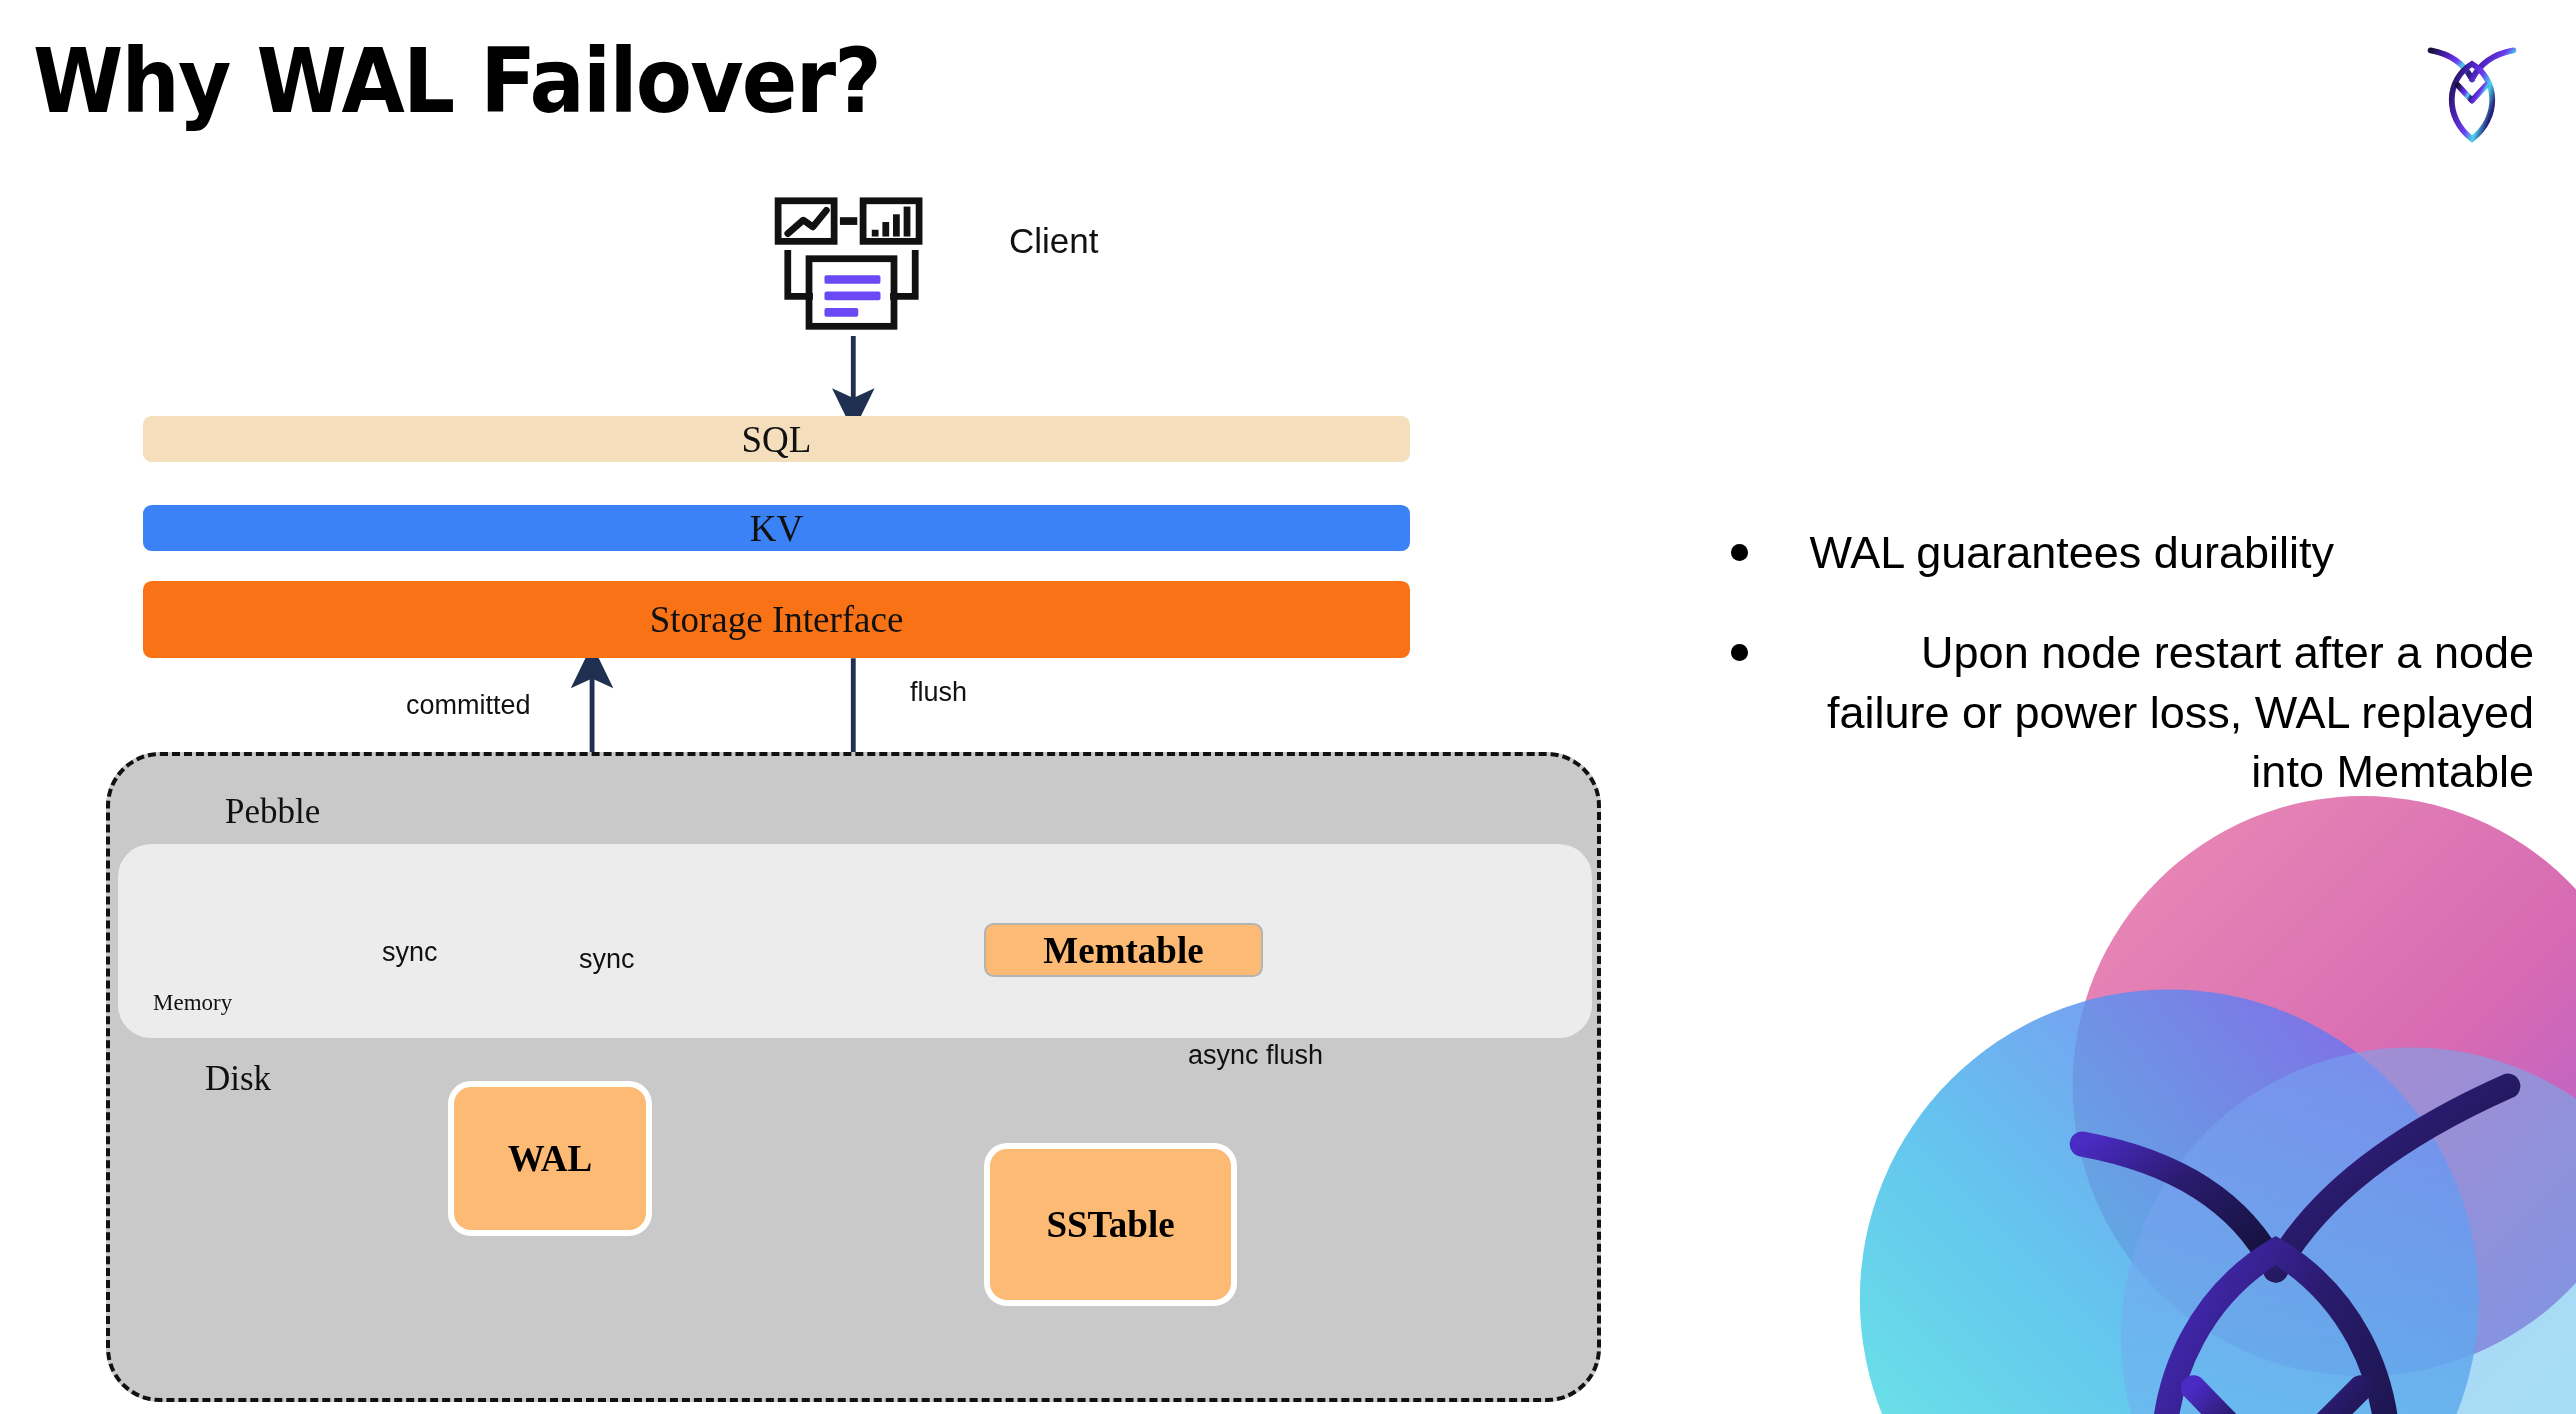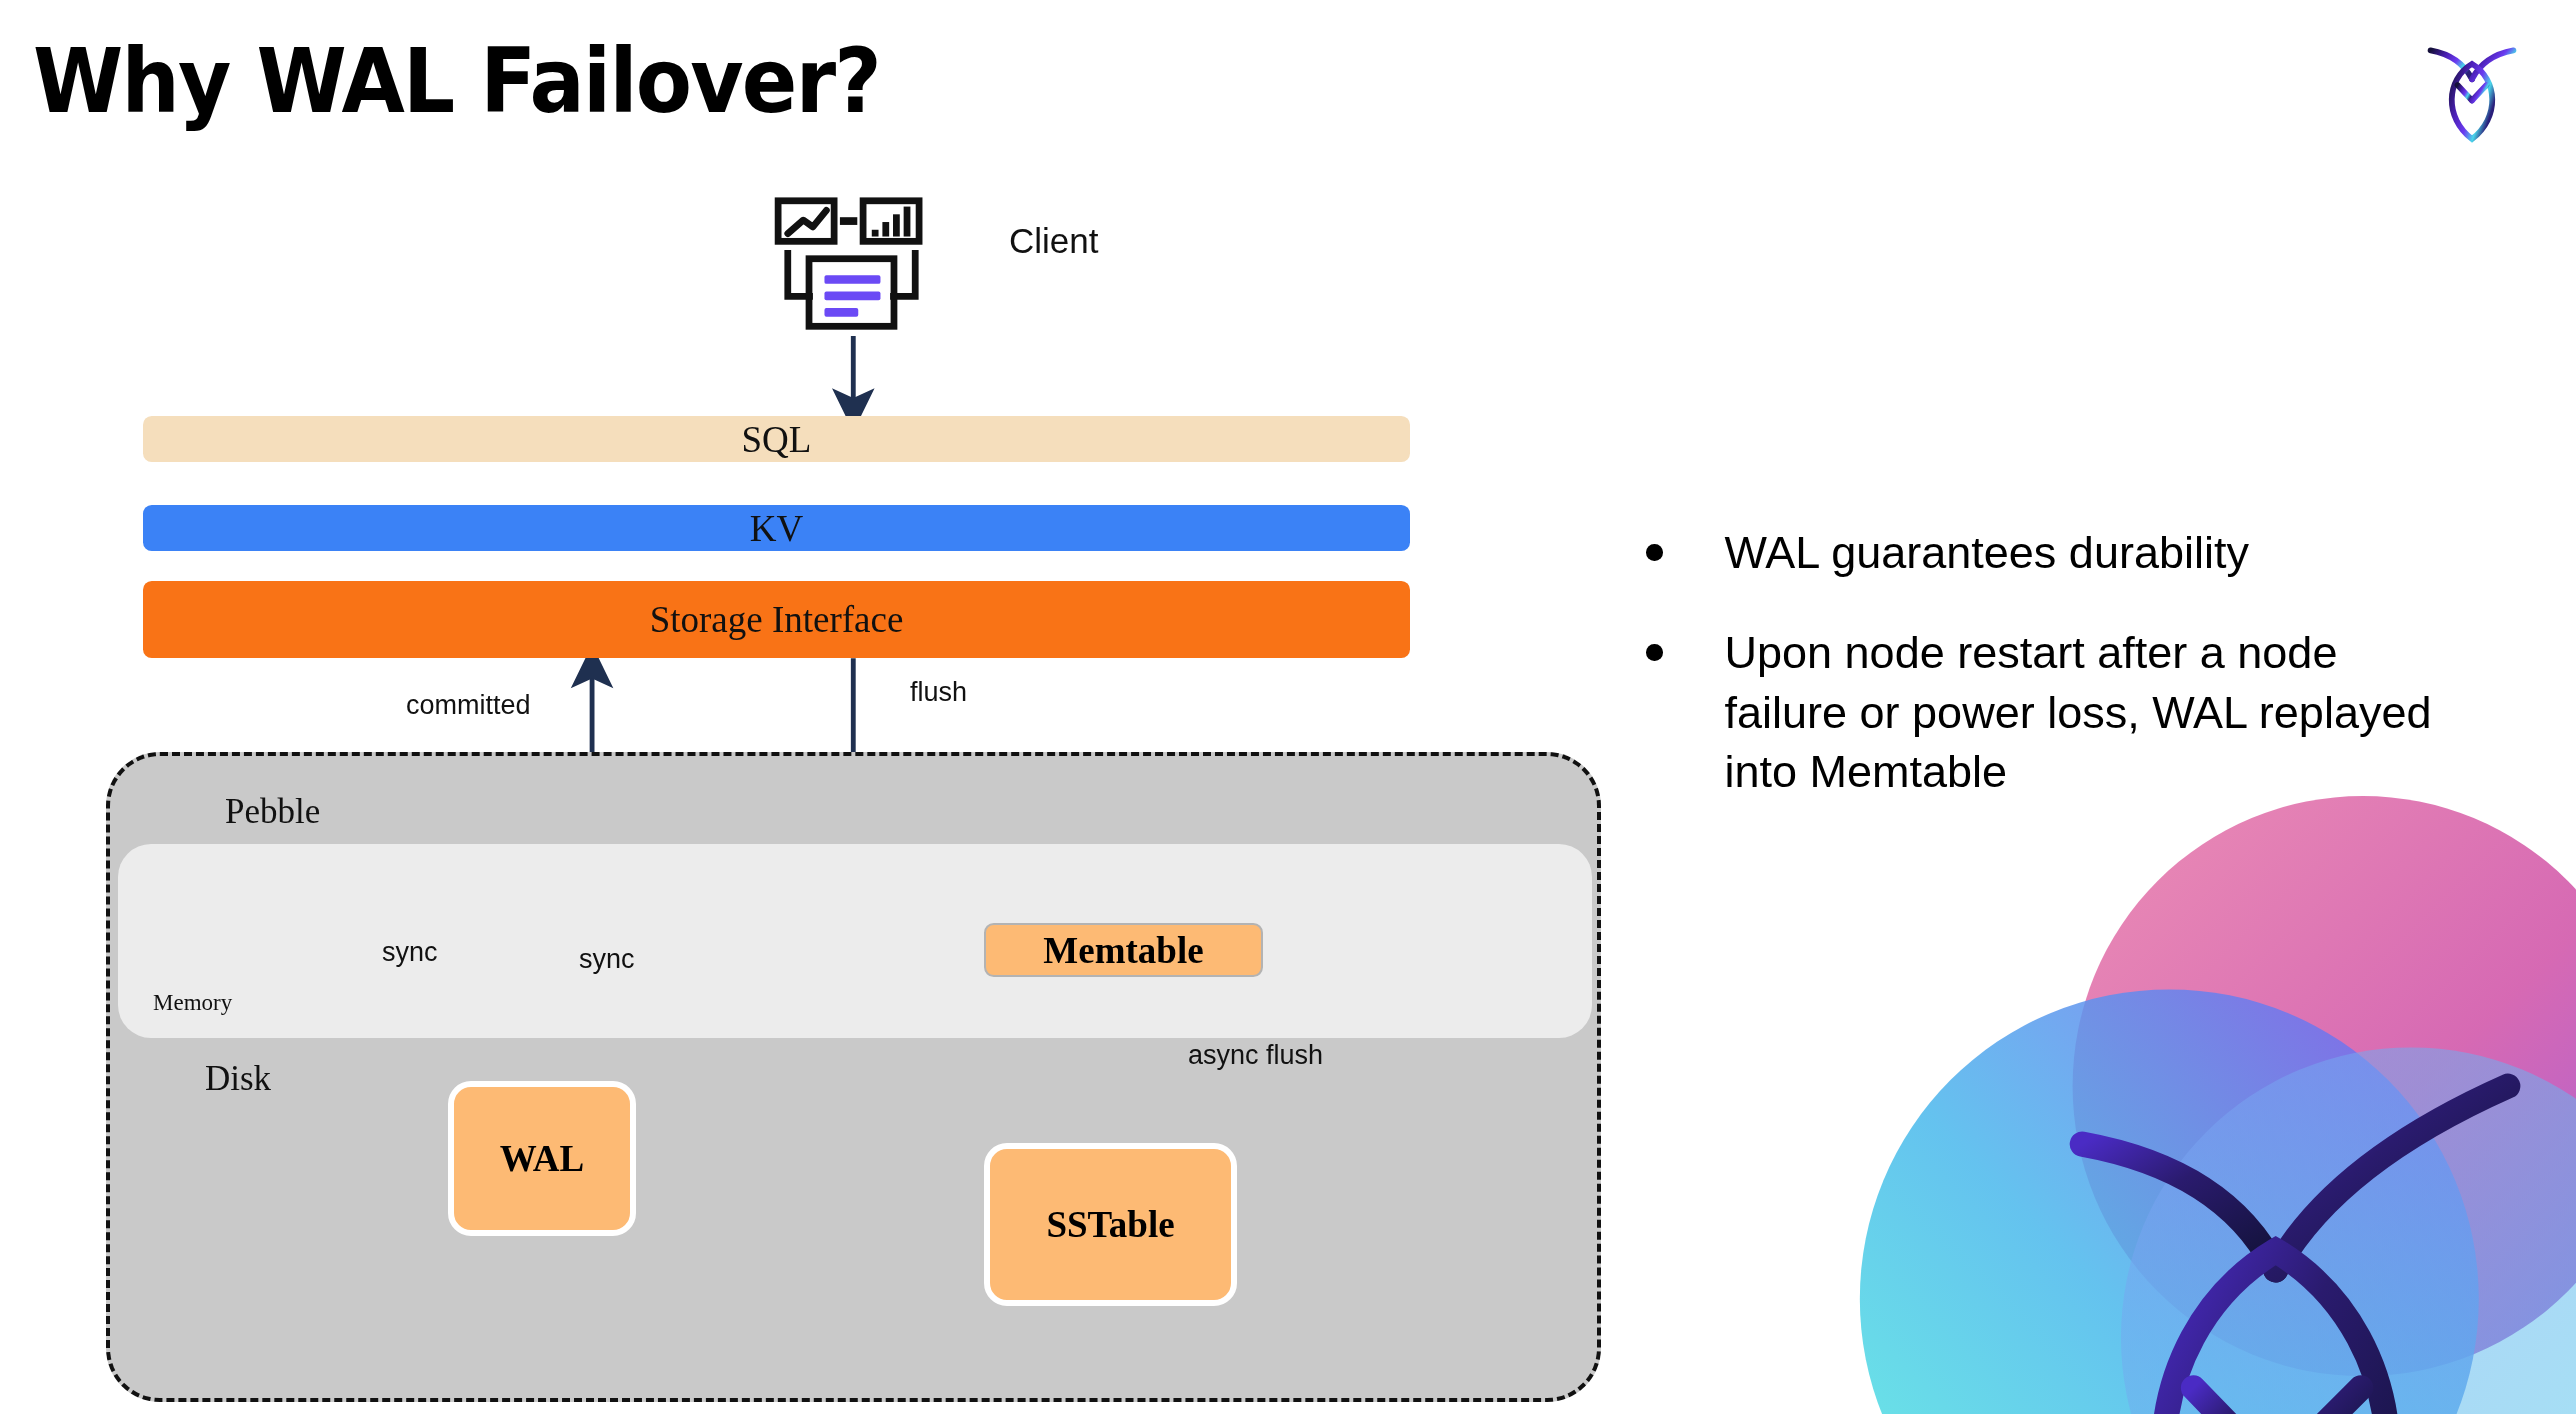--- a/index.html
+++ b/index.html
@@ -49,36 +49,36 @@
                 font-family:"Liberation Serif","DejaVu Serif",serif;}
   .disk-label{position:absolute;left:205px;top:1059px;font-size:35px;color:#111;
               font-family:"Liberation Serif","DejaVu Serif",serif;}
 
   
   .node{position:absolute;display:flex;align-items:center;justify-content:center;
         background:#fdba74;font-family:"Liberation Serif","DejaVu Serif",serif;
         font-weight:700;color:#000;box-sizing:border-box;}
   .node-memtable{left:984px;top:923px;width:279px;height:54px;font-size:37px;
                  border:2.9px solid #b3b3b3;border-radius:9.7px;}
-  .node-wal{left:448px;top:1081px;width:188px;height:155px;font-size:37px;
+  .node-wal{left:448px;top:1081px;width:204px;height:155px;font-size:37px;
             border:6.8px solid #fff;border-radius:23px;}
   .node-sstable{left:984px;top:1143px;width:253px;height:163px;font-size:37px;
                 border:6.8px solid #fff;border-radius:23px;}
 
   
   .edge-label{position:absolute;font-size:27px;color:#111;
               font-family:"Liberation Sans",sans-serif;white-space:nowrap;}
   .lbl-committed{left:406px;top:690px;}
   .lbl-commit{left:910px;top:677px;}
   .lbl-sync1{left:382px;top:937px;}
   .lbl-sync2{left:579px;top:944px;}
   .lbl-asyncflush{left:1188px;top:1040px;}
 
   
-  .bullets{position:absolute;left:1646px;top:523px;width:803px;}
+  .bullets{position:absolute;left:1731px;top:523px;width:803px;text-align:right;}
   .bullet{display:flex;align-items:flex-start;margin-bottom:41px;}
   .bullet-dot{flex:0 0 auto;width:16.5px;height:16.5px;border-radius:50%;
               background:#000;margin-top:21px;}
   .bullet-text{margin-left:62px;font-size:45px;line-height:1.32;color:#000;
                font-family:"Liberation Sans",sans-serif;}
 </style>
 </head>
 <body>
 
 <div class="slide">

